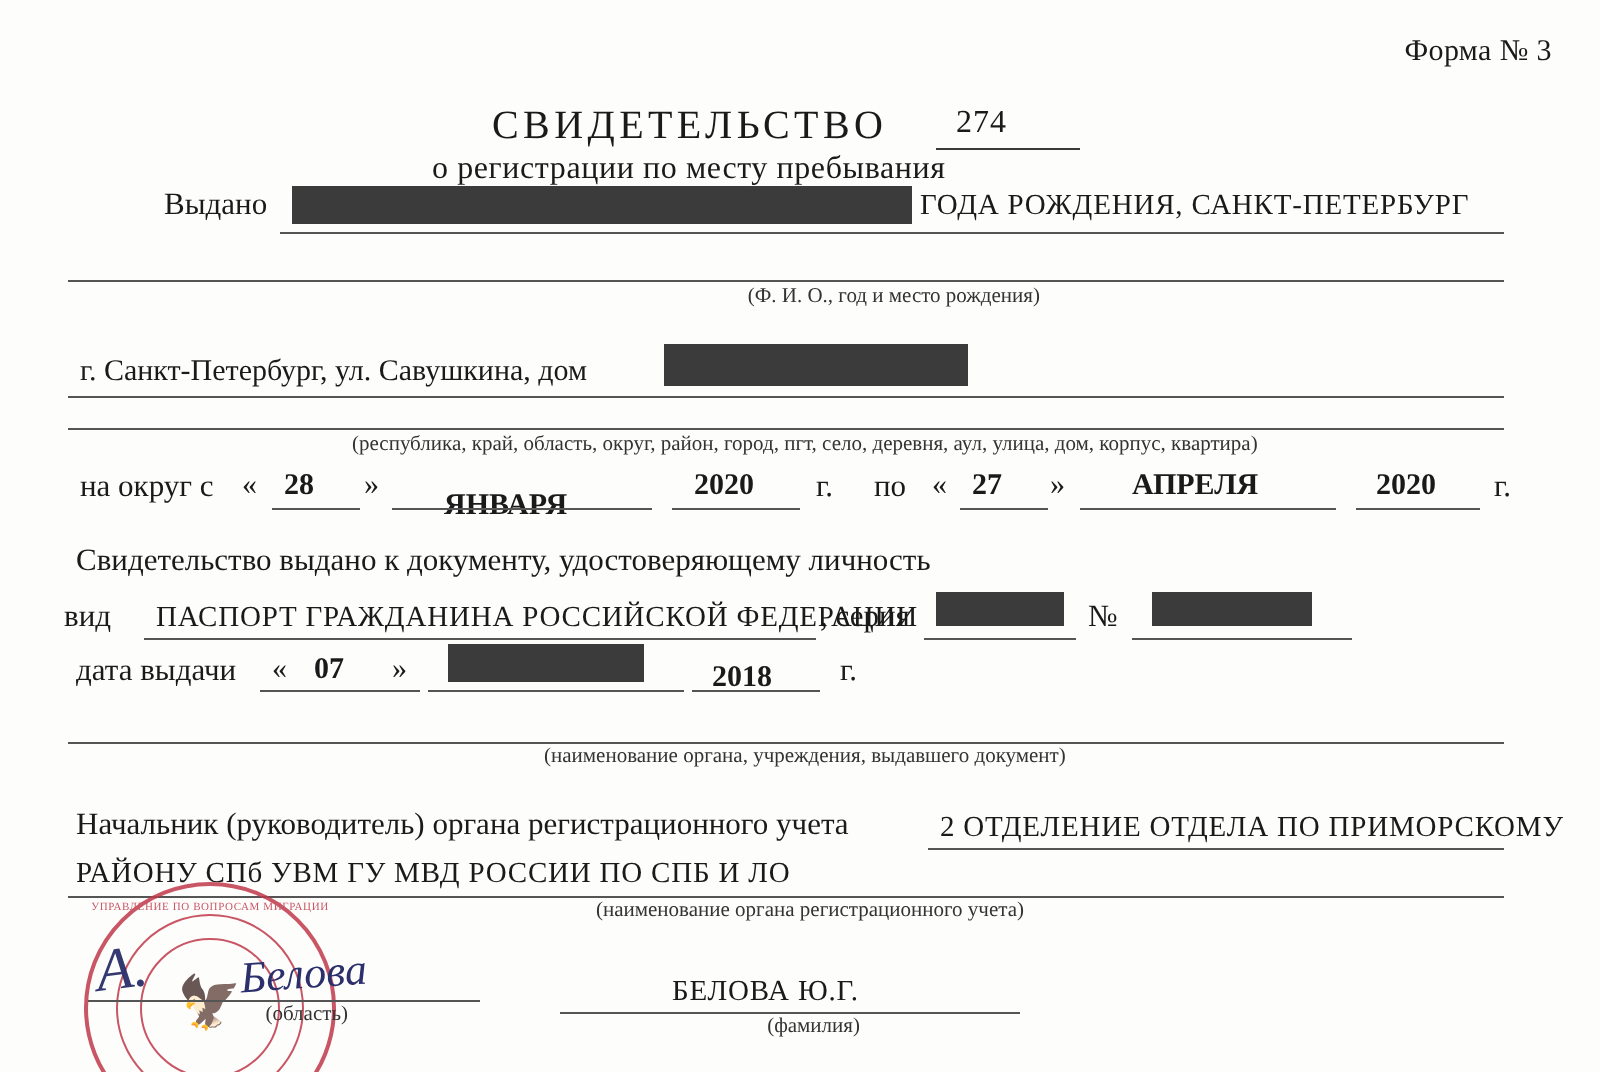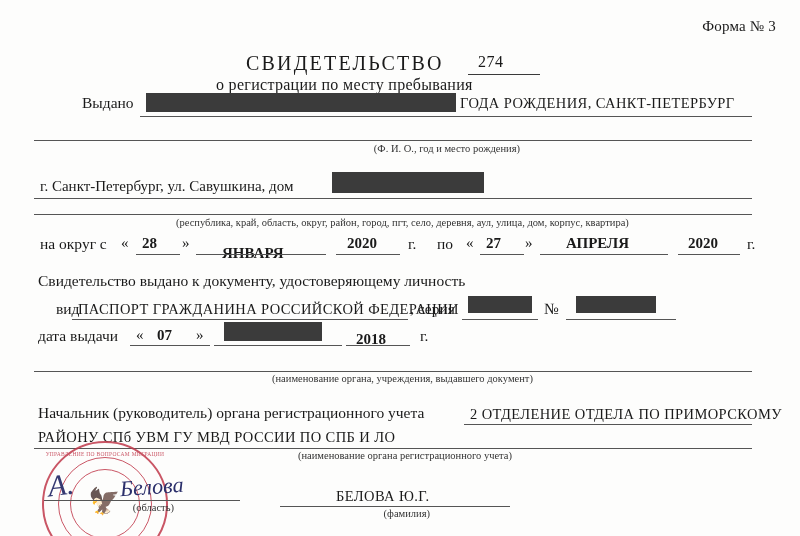--- a/index.html
+++ b/index.html
@@ -215,21 +215,21 @@
   <div class="val" style="left:525px; top:235px;">»</div>
   <div class="rule" style="left:480px; top:254px; width:44px;"></div>
   <div class="bold-val" style="left:566px; top:235px;">АПРЕЛЯ</div>
   <div class="rule" style="left:540px; top:254px; width:128px;"></div>
   <div class="bold-val" style="left:688px; top:235px;">2020</div>
   <div class="rule" style="left:678px; top:254px; width:62px;"></div>
   <div class="lbl" style="left:747px; top:235px;">г.</div>
 
   <div class="lbl" style="left:38px; top:272px;">Свидетельство выдано к документу, удостоверяющему личность</div>
 
-  <div class="lbl" style="left:56px; top:300px;">вид</div>
+  <div class="lbl" style="left:32px; top:300px;">вид</div>
   <div class="val-caps" style="left:78px; top:301px;">ПАСПОРТ ГРАЖДАНИНА РОССИЙСКОЙ ФЕДЕРАЦИИ</div>
   <div class="rule" style="left:72px; top:319px; width:336px;"></div>
   <div class="lbl" style="left:410px; top:300px;">, серия</div>
   <div class="redact" style="left:468px; top:296px; width:64px; height:17px;"></div>
   <div class="rule" style="left:462px; top:319px; width:76px;"></div>
   <div class="lbl" style="left:544px; top:300px;">№</div>
   <div class="redact" style="left:576px; top:296px; width:80px; height:17px;"></div>
   <div class="rule" style="left:566px; top:319px; width:110px;"></div>
 
   <div class="lbl" style="left:38px; top:327px;">дата выдачи</div>

